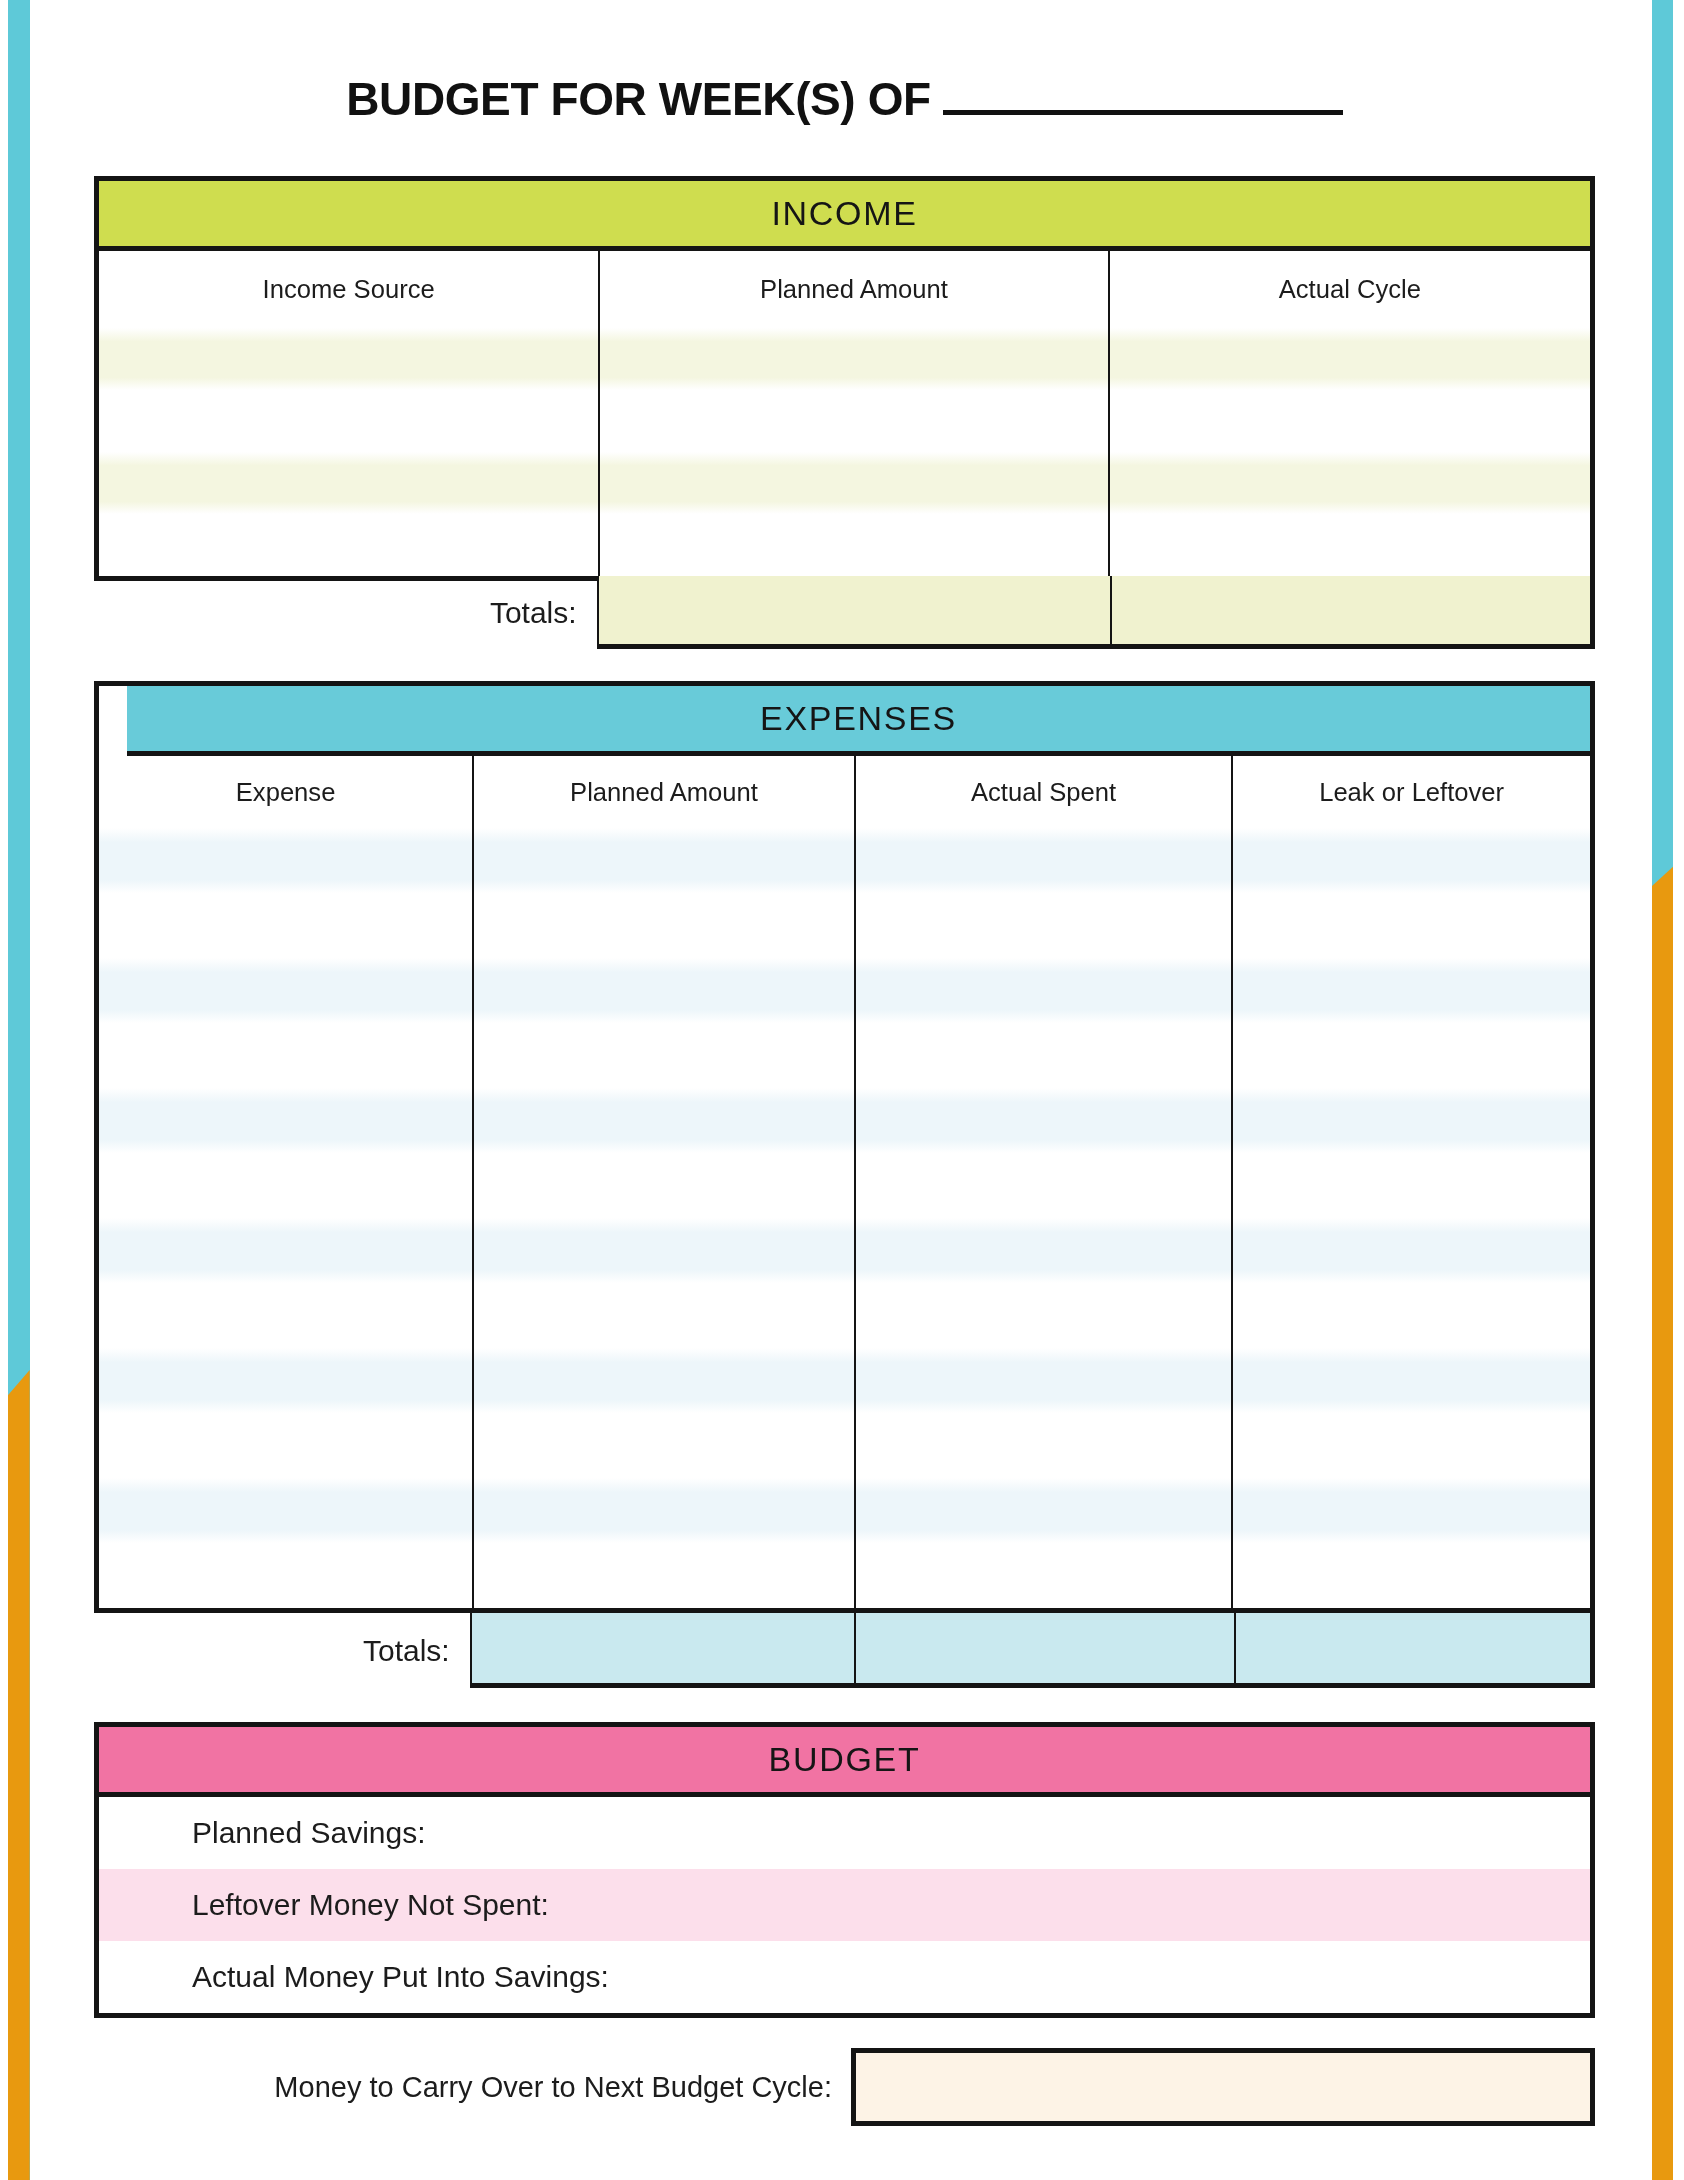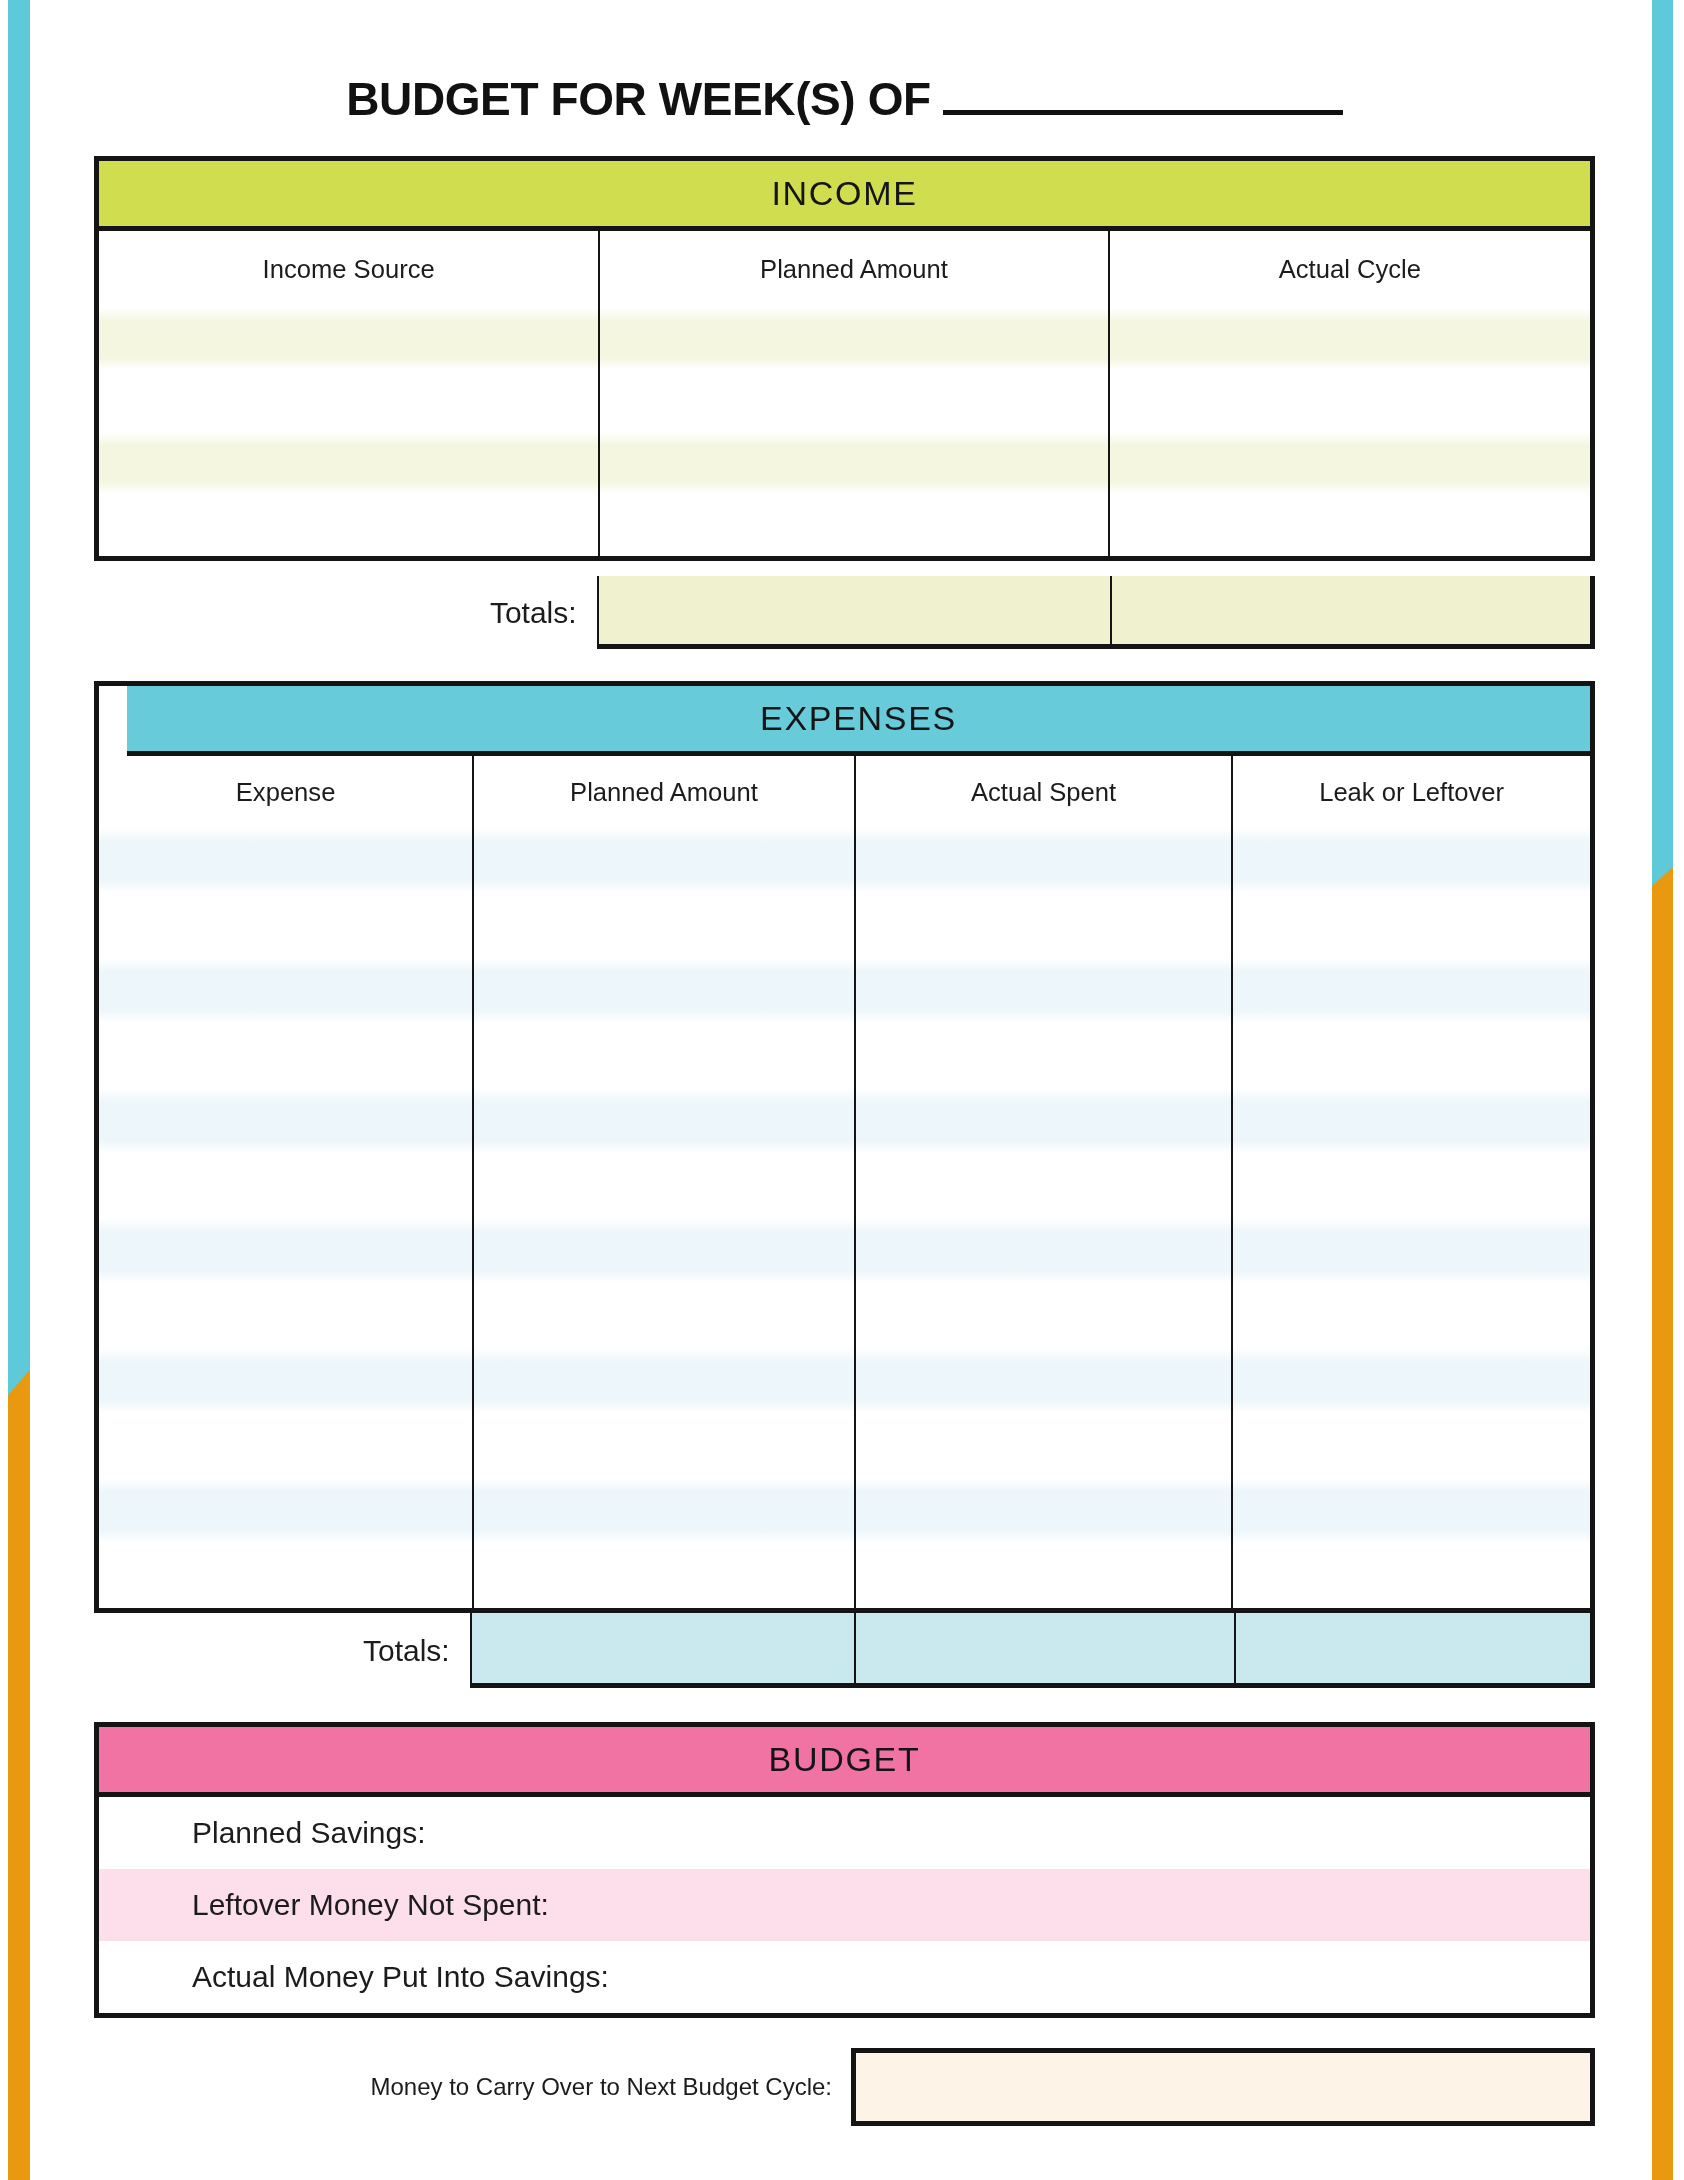--- a/index.html
+++ b/index.html
@@ -59,41 +59,41 @@
   .totals.inc .tcell{background:var(--totals-yellow);}
   .totals.exp .tcell{background:var(--totals-teal);}
 
   
   .srow{height:72px;display:flex;align-items:center;padding-left:93px;font-size:30px;font-weight:500;}
   .srow.pinkish{background:var(--pale-pink);}
 
   
   .carry{position:absolute;left:94px;width:1501px;top:2048px;height:78px;display:flex;align-items:stretch;}
   .carry-label{flex:1;display:flex;align-items:center;justify-content:flex-end;
-               padding-right:19px;font-size:24px;font-weight:500;}
+               padding-right:19px;font-size:29px;font-weight:500;}
   .carry-box{width:744px;background:var(--cream);border:5.1px solid var(--ink);}
 </style>
 </head>
 <body>
 
 <div class="page">
 
   <div class="side-bar left">
       <div class="orange"></div>
     </div>
   <div class="side-bar right">
       <div class="orange"></div>
     </div>
 
   <div class="title">
     <span>BUDGET FOR WEEK(S) OF</span>
     <span class="title-line"></span>
   </div>
 
-  <section class="tbl income" style="top:156px;">
+  <section class="tbl income" style="top:176px;">
     <div class="band lime">
       <span>INCOME</span>
     </div>
     <div class="cols inc-cols colhead">
       <div class="cell">Income Source</div>
       <div class="cell">Planned Amount</div>
       <div class="cell">Actual Cycle</div>
     </div>
     <div class="cols inc-cols row ylw">
       <div class="cell"></div>

